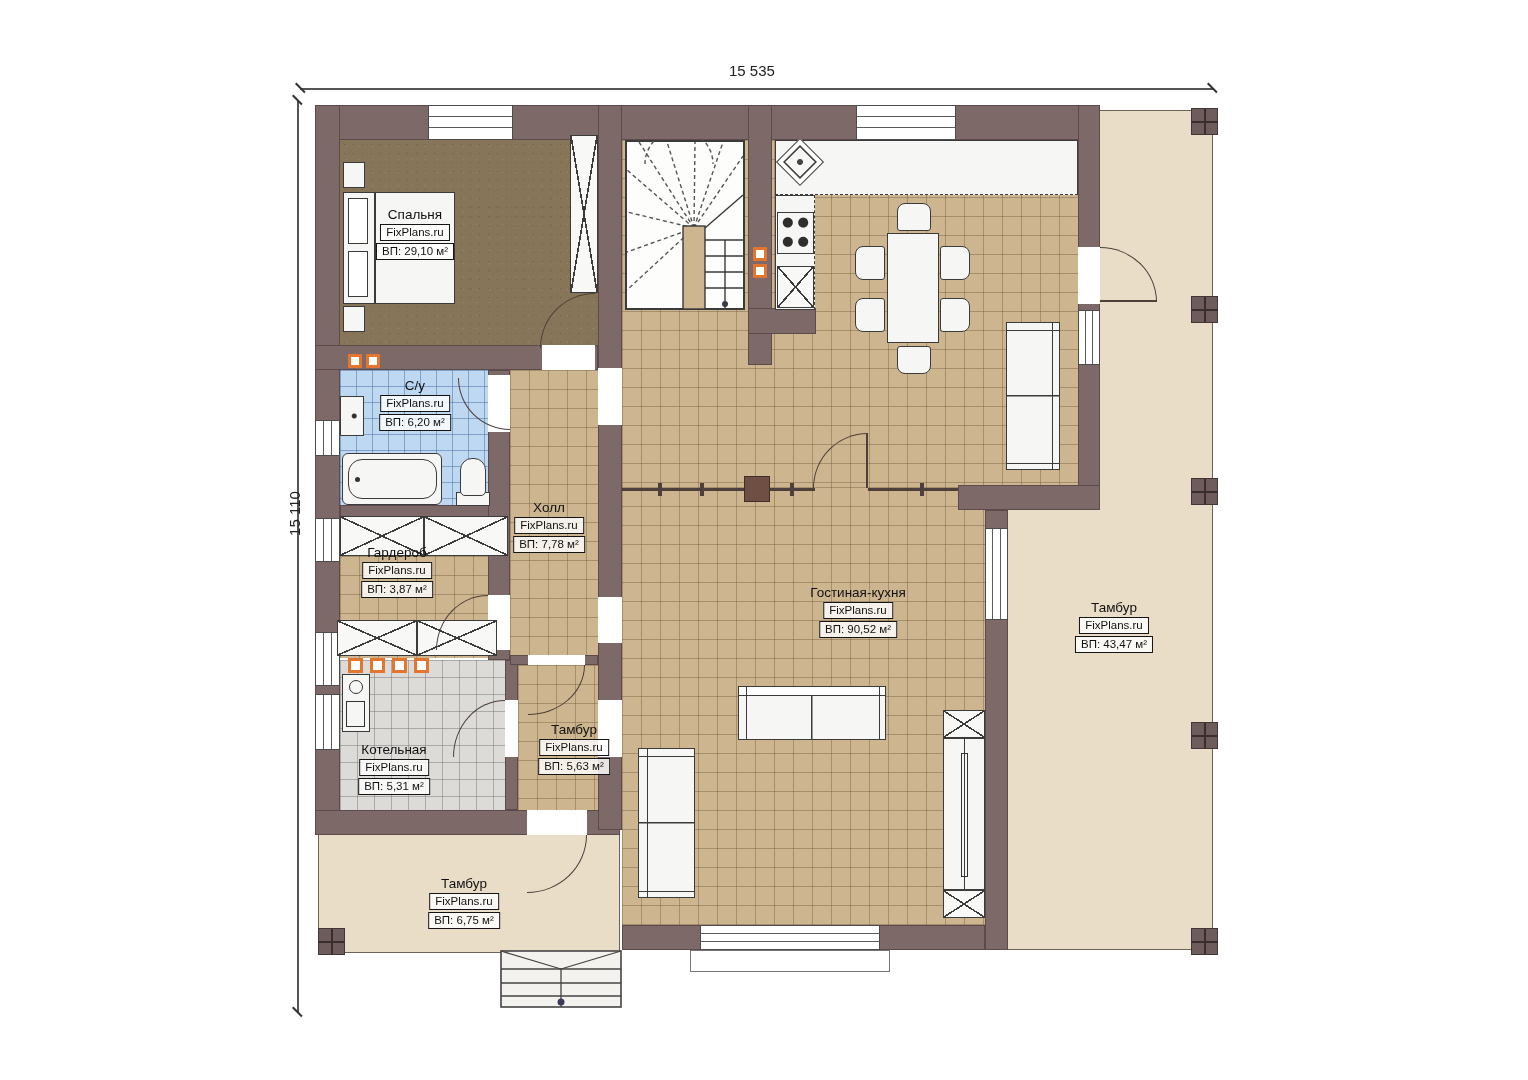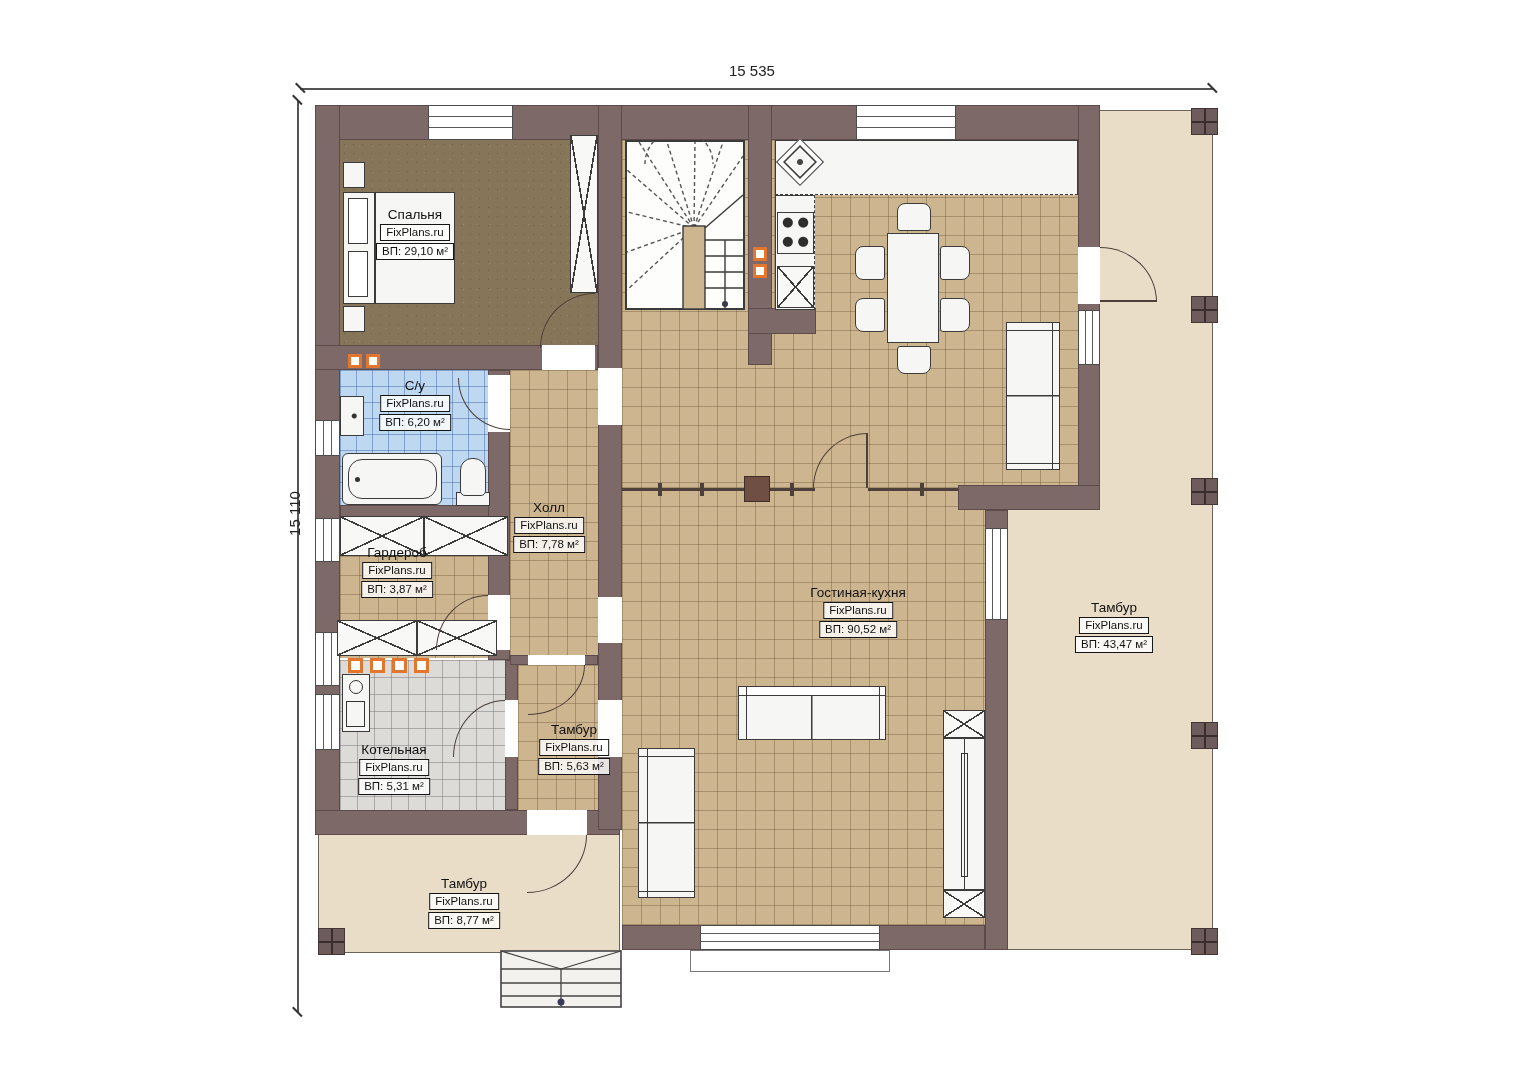--- a/index.html
+++ b/index.html
@@ -297,21 +297,21 @@
     <div class="lbox">ВП: 90,52 м²</div>
   </div>
   <div class="room-label" style="left:1114px;top:600px">
     <div class="rname">Тамбур</div>
     <div class="lbox">FixPlans.ru</div>
     <div class="lbox">ВП: 43,47 м²</div>
   </div>
   <div class="room-label" style="left:464px;top:876px">
     <div class="rname">Тамбур</div>
     <div class="lbox">FixPlans.ru</div>
-    <div class="lbox">ВП: 8,77 м²</div>
+    <div class="lbox">ВП: 6,75 м²</div>
   </div>
 
   <div class="dimline" style="left:300px;top:88px;width:913px;height:1.5px"></div>
   <div class="tick" style="left:294px;top:87px"></div>
   <div class="tick" style="left:1206px;top:87px"></div>
   <div class="dimtext" style="left:729px;top:62px">15 535</div>
   <div class="dimline" style="left:297px;top:100px;width:1.5px;height:912px"></div>
   <div class="tick" style="left:291px;top:99px"></div>
   <div class="tick" style="left:291px;top:1011px"></div>
   <div class="dimtext" style="left:272px;top:505px;transform:rotate(-90deg);transform-origin:center">15 110</div>

